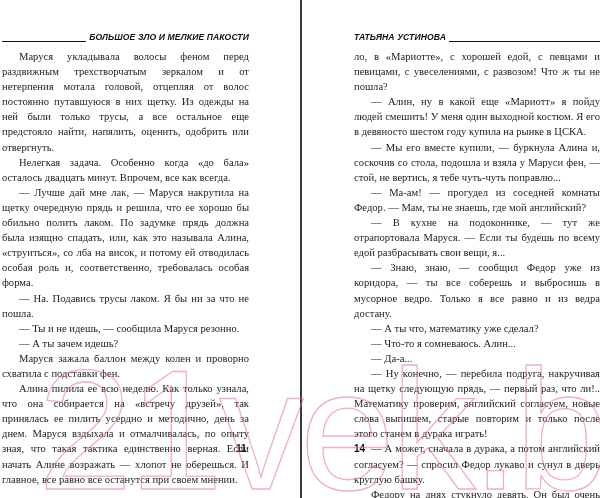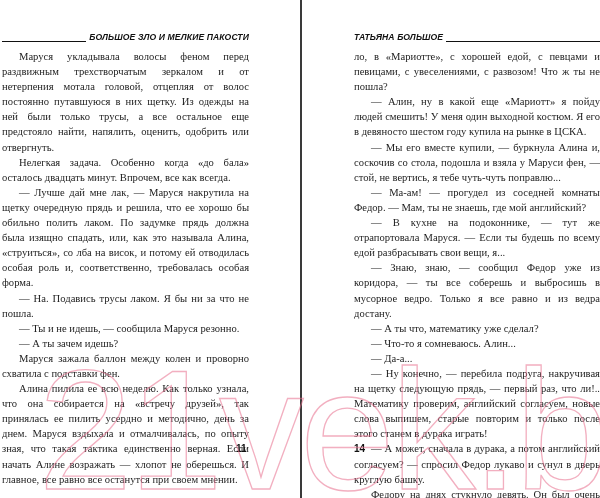--- a/index.html
+++ b/index.html
@@ -76,21 +76,21 @@
       <p>Алина пилила ее всю неделю. Как только узнала, что она собирается на «встречу друзей», так принялась ее пилить усердно и методично, день за днем. Маруся вздыхала и отмалчивалась, по опыту зная, что такая тактика единственно верная. Если начать Алине возражать — хлопот не оберешься. И главное, все равно все останутся при своем мнении.</p>
 
     </div>
     <div class="folio">11</div>
   </div>
 
   <div class="spine"></div>
 
   <div class="page right">
     <div class="running-head">
-      <span>ТАТЬЯНА БОЛЬШОЕ</span>
+      <span>ТАТЬЯНА УСТИНОВА</span>
       <span class="rule"></span>
     </div>
     <div class="text">
       <p class="cont">ло, в «Мариотте», с хорошей едой, с певцами и певицами, с увеселениями, с развозом! Что ж ты не пошла?</p>
       <p>— Алин, ну в какой еще «Мариотт» я пойду людей смешить! У меня один выходной костюм. Я его в девяносто шестом году купила на рынке в ЦСКА.</p>
       <p>— Мы его вместе купили, — буркнула Алина и, соскочив со стола, подошла и взяла у Маруси фен, — стой, не вертись, я тебе чуть-чуть поправлю...</p>
       <p>— Ма-ам! — прогудел из соседней комнаты Федор. — Мам, ты не знаешь, где мой английский?</p>
       <p>— В кухне на подоконнике, — тут же отрапортовала Маруся. — Если ты будешь по всему едой разбрасывать свои вещи, я...</p>
       <p>— Знаю, знаю, — сообщил Федор уже из коридора, — ты все соберешь и выбросишь в мусорное ведро. Только я все равно и из ведра достану.</p>
       <p>— А ты что, математику уже сделал?</p>

